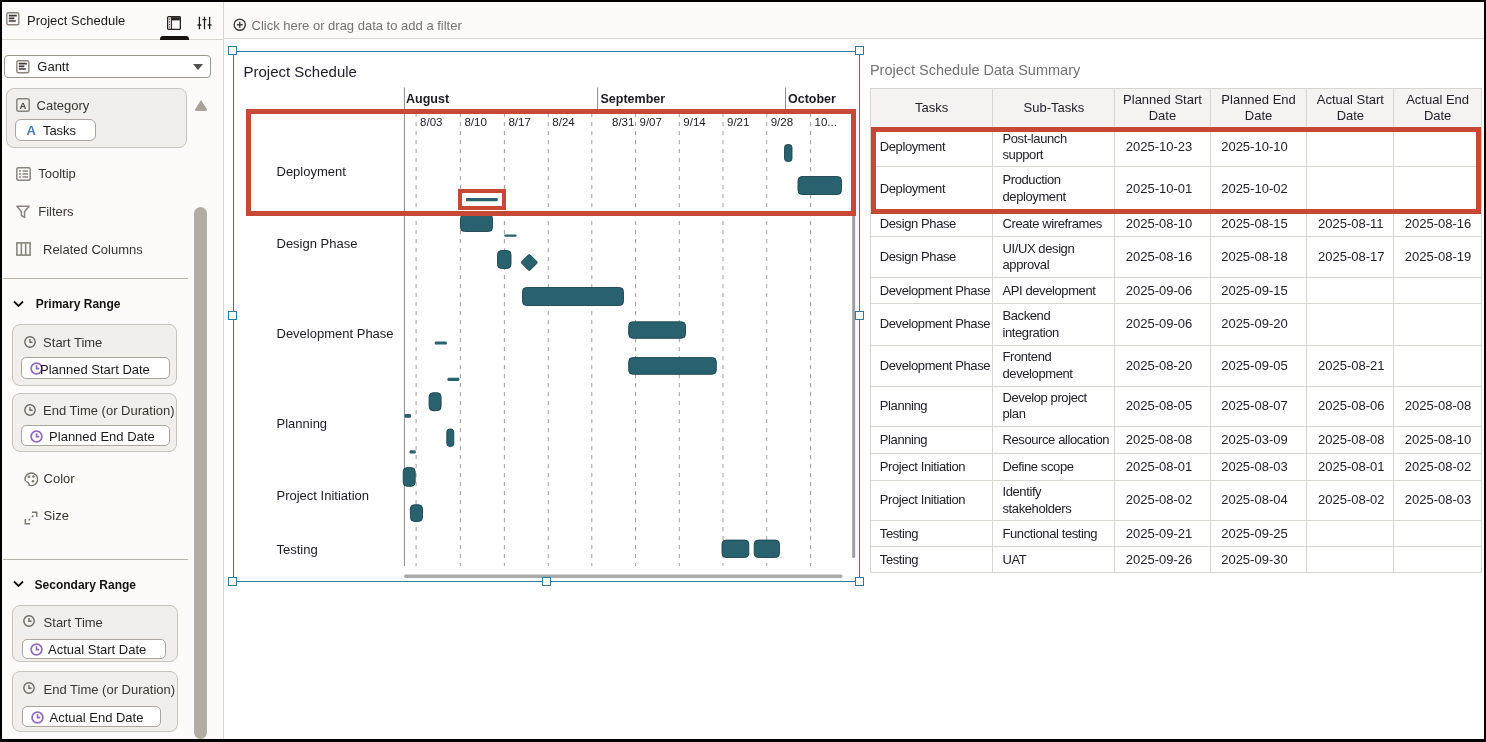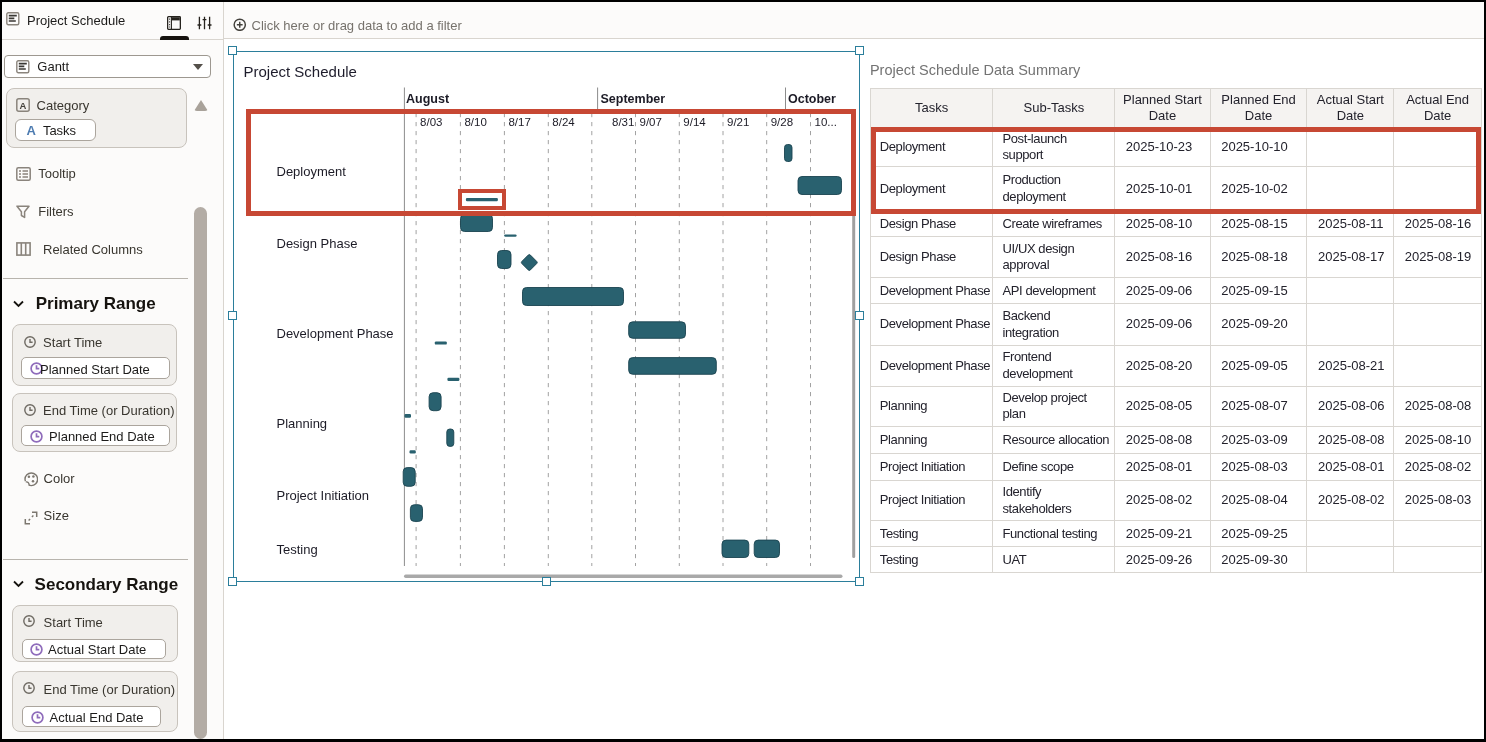--- a/index.html
+++ b/index.html
@@ -8,21 +8,21 @@
   .abs{position:absolute;}
   #frame{position:absolute;left:0;top:0;width:1486px;height:742px;
          border-top:2px solid #000;border-left:2px solid #000;border-right:2px solid #000;
          border-bottom:3.5px solid #000;box-sizing:border-box;z-index:90;pointer-events:none;}
   #sidebar{position:absolute;left:2px;top:2px;width:221px;height:737px;background:#FCFBFA;
            border-right:1px solid #D9D5CF;box-sizing:content-box;}
   #topbar{position:absolute;left:224px;top:2px;width:1262px;height:36px;background:#FCFBFA;
           border-bottom:1px solid #D9D5CF;}
   .sbtext{position:absolute;font-size:13px;color:#39362f;white-space:nowrap;transform:translateY(-50%);}
   .sbdark{position:absolute;font-size:13px;color:#1c1b1a;white-space:nowrap;transform:translateY(-50%);}
-  .sbbold{position:absolute;font-size:17px;font-weight:bold;color:#16130f;white-space:nowrap;transform:translateY(-50%);}
+  .sbbold{position:absolute;font-size:12px;font-weight:bold;color:#16130f;white-space:nowrap;transform:translateY(-50%);}
   .greybox{position:absolute;background:#F1EFEC;border:1px solid #C8C3BC;border-radius:8px;box-sizing:border-box;}
   .pill{position:absolute;background:#fff;border:1px solid #ABA59D;border-radius:6px;box-sizing:border-box;}
   .divider{position:absolute;height:0;border-top:1px solid #B8B4AD;}
   .mlabel{position:absolute;font-size:12.5px;font-weight:bold;color:#1c1b26;white-space:nowrap;}
   .wlabel{position:absolute;font-size:11.5px;color:#1c1b26;white-space:nowrap;}
   .tlabel{position:absolute;font-size:13px;color:#1c1b26;white-space:nowrap;transform:translateY(-50%);}
   .redbox{position:absolute;border:5.2px solid #C74834;box-sizing:border-box;z-index:40;}
   .handle{position:absolute;width:7px;height:7px;background:#fff;border:1.5px solid #2B7E9B;z-index:30;}
   table.ds{border-collapse:collapse;table-layout:fixed;font-size:13px;color:#23222c;}
   table.ds td:nth-child(1),table.ds td:nth-child(2){letter-spacing:-0.4px;}

